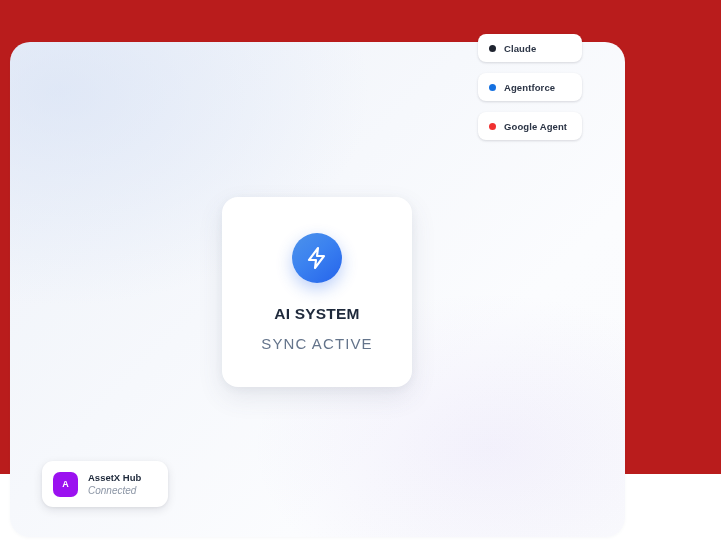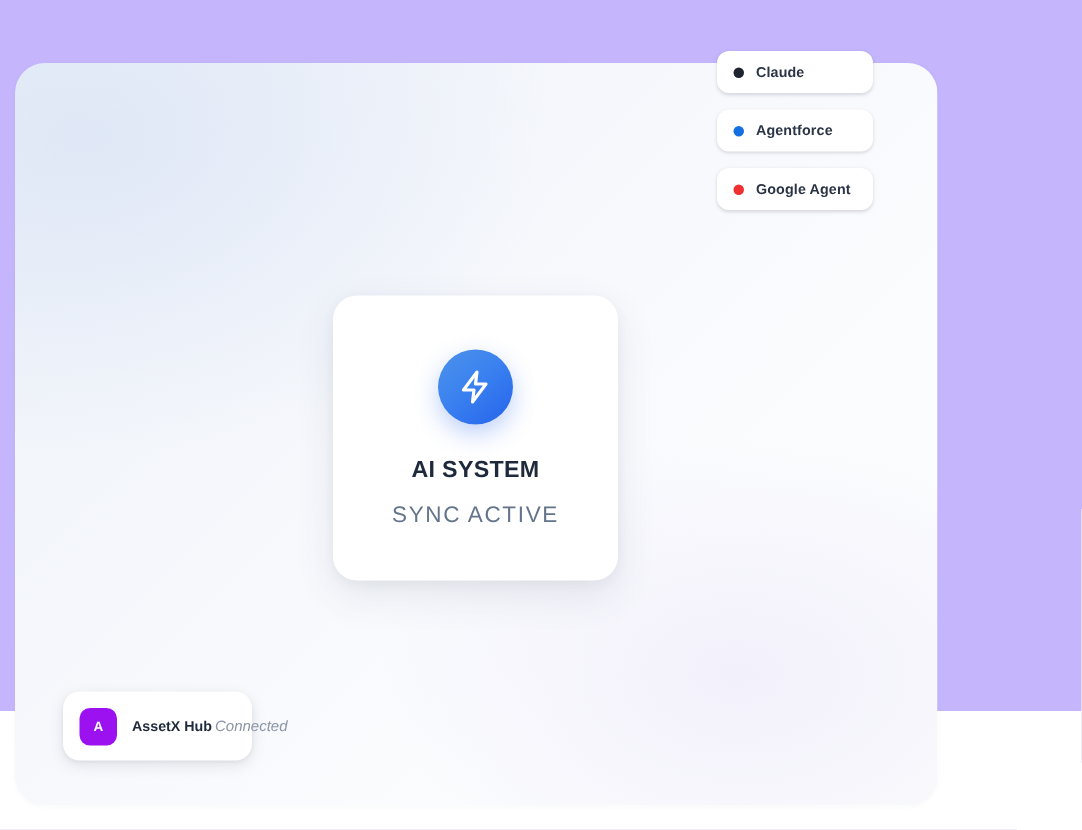--- a/index.html
+++ b/index.html
@@ -9,21 +9,21 @@
     height: 553px;
     background: #ffffff;
     font-family: "Liberation Sans", sans-serif;
     overflow: hidden;
   }
 
   #stage {
     position: relative;
     width: 721px;
     height: 474px;
-    background: #c4b5fd;
+    background: #b91c1c;
   }
 
   
   #canvas-panel {
     position: absolute;
     left: 10px;
     top: 42px;
     width: 615px;
     height: 495px;
     border-radius: 20px;
@@ -141,21 +141,21 @@
     background: #9b11f0;
     color: #ffffff;
     font-size: 9px;
     font-weight: bold;
     display: flex;
     align-items: center;
     justify-content: center;
     flex: 0 0 auto;
   }
 
-  .integration-text { display: flex; gap: 2px; }
+  .integration-text { display: flex; flex-direction: column; gap: 2px; }
 
   #integration-name {
     font-size: 9.5px;
     font-weight: bold;
     color: #1e293b;
     white-space: nowrap;
   }
 
   #integration-status {
     font-size: 10px;

